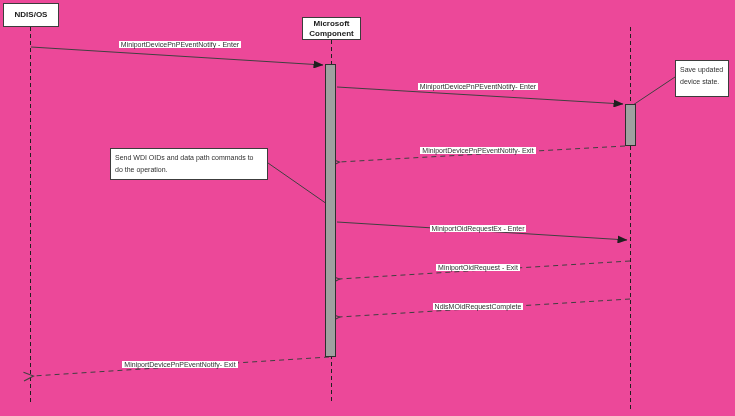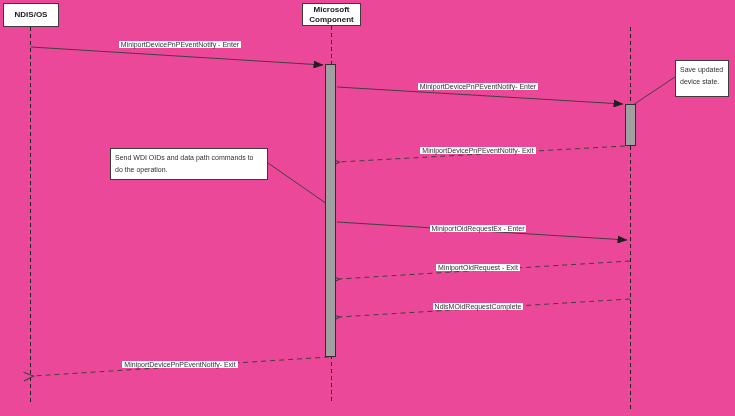--- a/index.html
+++ b/index.html
@@ -63,21 +63,21 @@
     <line class="return" x1="329" y1="357" x2="33" y2="376" marker-end="url(#arrow-open)"></line>
 
     <line class="connector" x1="268" y1="163" x2="327" y2="204"></line>
     <line class="connector" x1="675" y1="77" x2="633" y2="105"></line>
   </svg>
 
   <div class="activation" style="left:325px; top:64px;  width:11px; height:293px;"></div>
   <div class="activation" style="left:625px; top:104px; width:11px; height:42px;"></div>
 
   <div class="actor" style="left:3px;   top:3px; width:56px; height:24px;"><span>NDIS/OS</span></div>
-  <div class="actor" style="left:302px; top:3px; width:59px; height:23px;"><span>Microsoft
+  <div class="actor" style="left:302px; top:17px; width:59px; height:23px;"><span>Microsoft
 Component</span></div>
 
   <div class="msg-label" style="left:100px; top:40px;  width:160px;"><span>MiniportDevicePnPEventNotify - Enter</span></div>
   <div class="msg-label" style="left:398px; top:82px;  width:160px;"><span>MiniportDevicePnPEventNotify- Enter</span></div>
   <div class="msg-label" style="left:398px; top:146px; width:160px;"><span>MiniportDevicePnPEventNotify- Exit</span></div>
   <div class="msg-label" style="left:398px; top:224px; width:160px;"><span>MiniportOidRequestEx - Enter</span></div>
   <div class="msg-label" style="left:398px; top:263px; width:160px;"><span>MiniportOidRequest - Exit</span></div>
   <div class="msg-label" style="left:398px; top:302px; width:160px;"><span>NdisMOidRequestComplete</span></div>
   <div class="msg-label" style="left:100px; top:360px; width:160px;"><span>MiniportDevicePnPEventNotify- Exit</span></div>
 

